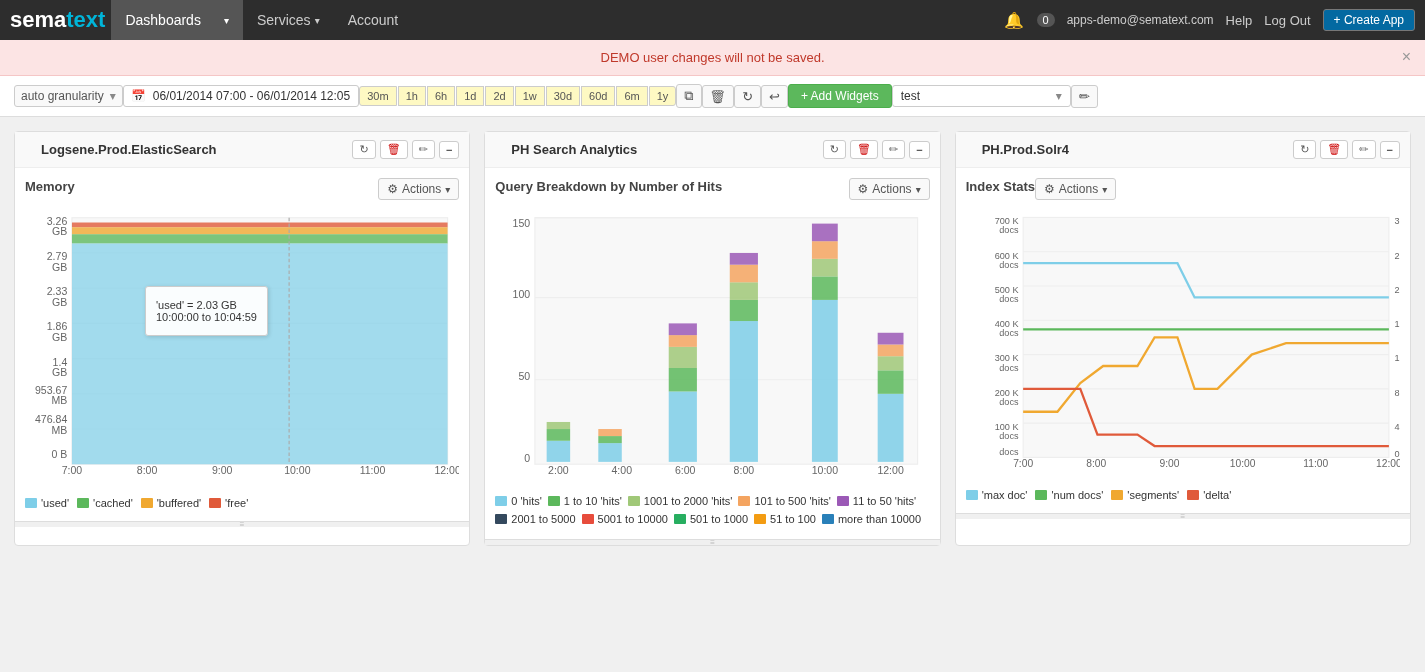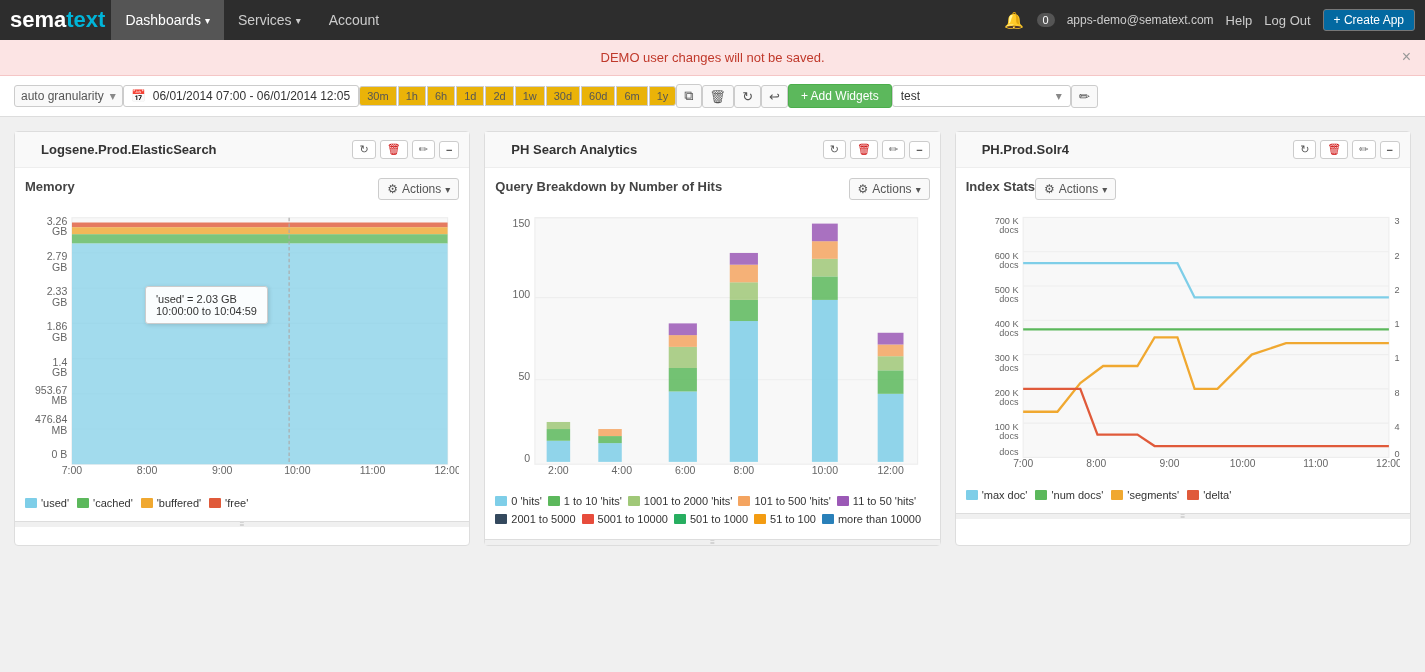--- a/index.html
+++ b/index.html
@@ -21,21 +21,21 @@
     .nav-item {
       color: #ccc;
       padding: 0 14px;
       height: 40px;
       display: flex;
       align-items: center;
       cursor: pointer;
       font-size: 14px;
       position: relative;
     }
-    .nav-item.active { background: #555; color: #fff; }
+    .nav-item.active { background: #555; color: #fff; gap: 19px; }
     .nav-item .caret { margin-left: 4px; font-size: 10px; }
     .nav-right { display: flex; align-items: center; gap: 12px; margin-left: auto; }
     .nav-right .bell { font-size: 16px; color: #ccc; }
     .nav-badge { background: #555; border-radius: 10px; padding: 1px 6px; font-size: 11px; color: #fff; }
     .nav-email { color: #ccc; font-size: 12px; }
     .nav-link { color: #ccc; font-size: 13px; cursor: pointer; }
     .create-btn {
       background: #0369a1;
       border: 1px solid #777;
       color: #fff;
@@ -92,21 +92,21 @@
       background: #fff;
       padding: 3px 8px;
       font-size: 12px;
       color: #333;
       min-width: 220px;
     }
     .date-input .cal-icon { margin-right: 6px; color: #666; }
     .time-btns { display: flex; gap: 1px; }
     .time-btn {
       border: 1px solid #ccc;
-      background: #eab308;
+      background: #fef9c3;
       padding: 3px 7px;
       font-size: 11px;
       cursor: pointer;
       color: #555;
     }
     .time-btn:first-child { border-radius: 3px 0 0 3px; }
     .time-btn:last-child { border-radius: 0 3px 3px 0; }
     .icon-btn {
       border: 1px solid #ccc;
       background: #f9f9f9;
@@ -215,21 +215,21 @@
     
     .chart-container { position: relative; width: 100%; }
     .chart-svg { width: 100%; }
 
     
     .tooltip-box {
       position: absolute;
       background: rgba(255,255,255,0.95);
       border: 1px solid #ccc;
       border-radius: 3px;
-      padding: 6px 10px;
+      padding: 12px 10px;
       font-size: 11px;
       color: #333;
       pointer-events: none;
       left: 120px;
       top: 80px;
       white-space: nowrap;
       box-shadow: 1px 1px 4px rgba(0,0,0,0.15);
     }
 
     

